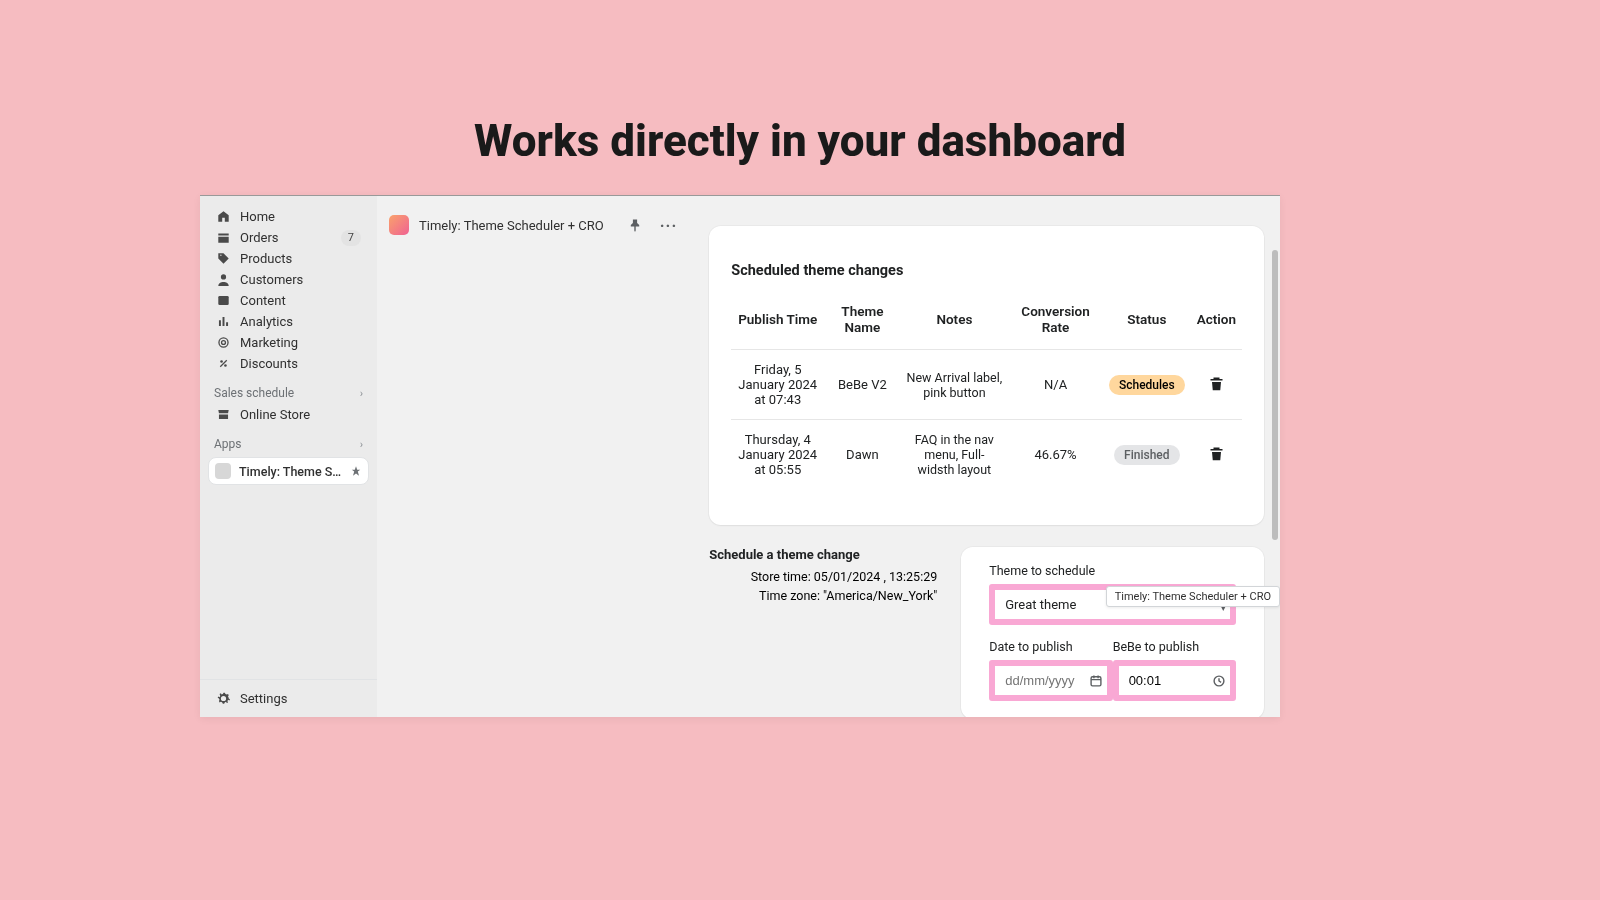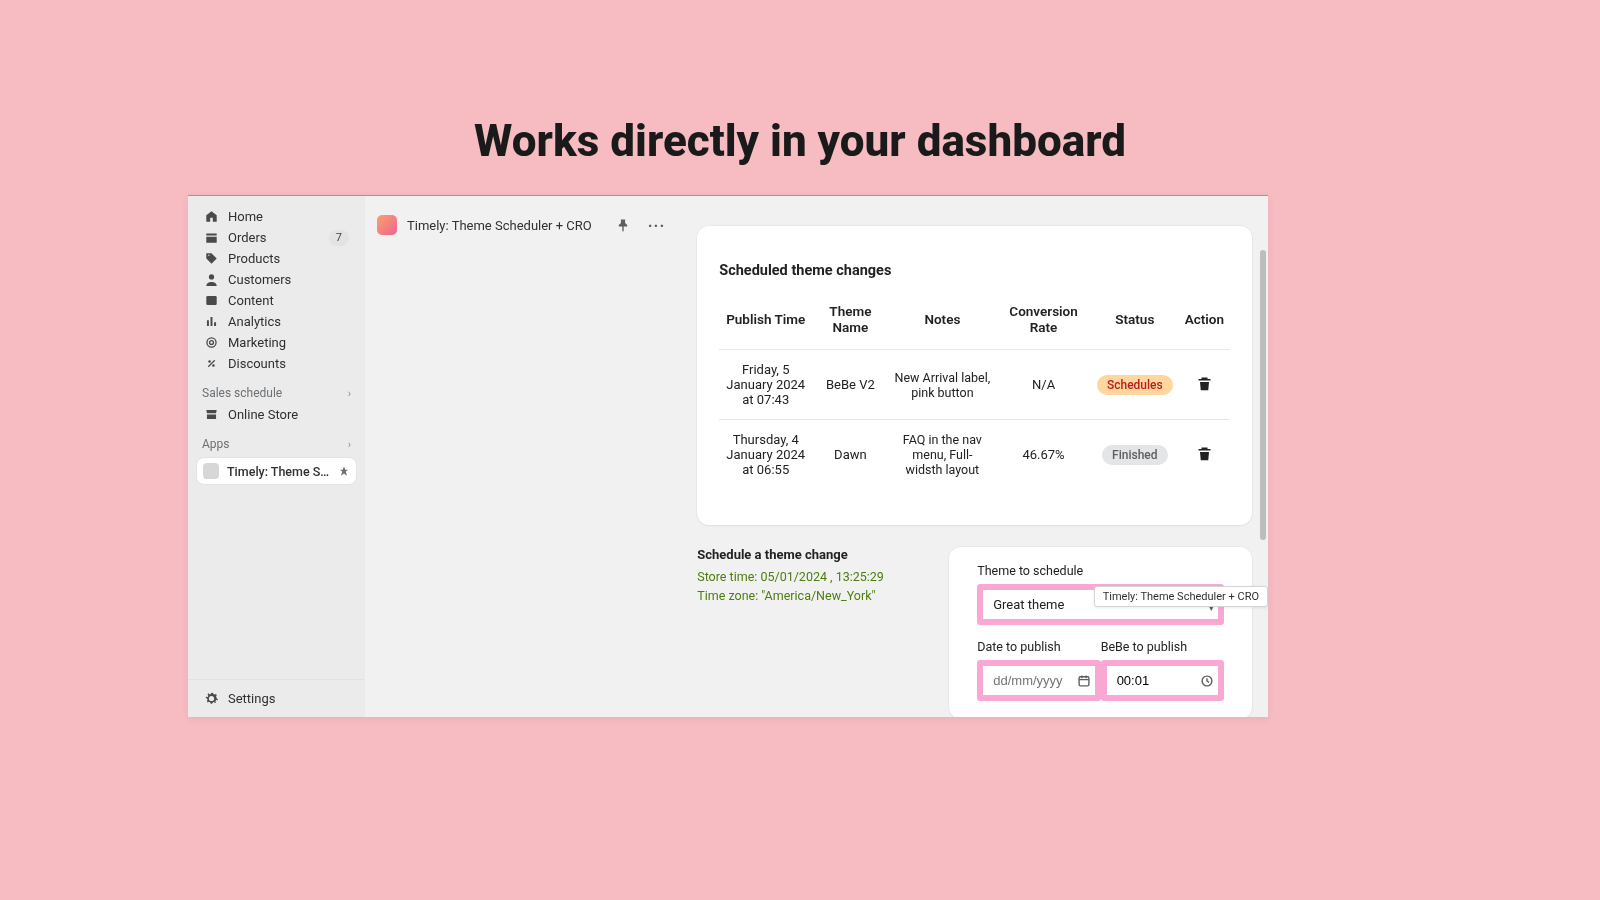--- a/index.html
+++ b/index.html
@@ -17,21 +17,21 @@
     left: 0;
     width: 100%;
     text-align: center;
     font-size: 44px;
     font-weight: 800;
     color: #1a1a1a;
   }
   .app-window {
     position: absolute;
     top: 195px;
-    left: 188px;
+    left: 200px;
     width: 1080px;
     height: 522px;
     background: #f1f1f1;
     border-top: 1px solid #999;
     display: flex;
     box-shadow: 0 2px 8px rgba(0,0,0,0.06);
     overflow: hidden;
   }
   
   .sidebar {
@@ -126,32 +126,32 @@
     max-width: 686px;
   }
   .card-inner { padding: 36px 22px; }
   .card-title { font-size:14.5px; font-weight:700; margin-bottom:14px; color:#202223;}
   table { width:100%; border-collapse:collapse; font-size:13px; color:#202223;}
   thead th { font-weight:600; padding:10px 6px 14px; text-align:center; font-size:13.5px;}
   tbody td { padding:12px 6px; text-align:center; border-top:1px solid #e6e6e6; vertical-align:middle;}
   tbody td.notes { font-size:12.5px; }
   .status-pill { display:inline-block; padding:3px 10px; border-radius:10px; font-size:12px; font-weight:500;}
   .status-live { background:#aee9d1; color:#0a5f3f;}
-  .status-schedules { background:#ffd79d; color:#b91c1c;}
+  .status-schedules { background:#ffd79d; color:#000000;}
   .status-finished { background:#e4e5e7; color:#5c5f62;}
   .trash-btn { cursor:pointer; color:#202223; display:inline-flex;}
   
   .sched-row {
     display:flex; gap:24px;
     max-width:686px;
     margin: 22px auto 0 auto;
     align-items:flex-start;
   }
   .sched-left { flex:0 0 228px; font-size:13px; color:#202223;}
-  .sched-left .sub { color:#4d7c0f; font-size:12.5px; margin-top:6px; line-height:1.5;}
+  .sched-left .sub { color:#000000; font-size:12.5px; margin-top:6px; line-height:1.5;text-align:right;}
   .sched-card {
     flex:1;
     background:#fff;
     border-radius:12px;
     box-shadow: 0 1px 2px rgba(0,0,0,0.05), 0 0 0 1px rgba(0,0,0,0.03);
     padding:16px 28px 18px;
     font-size:13px; color:#202223;
   }
   .field-label { font-size:12.5px; margin-bottom:6px; display:block;}
   .input, .select, .textarea {
@@ -362,21 +362,21 @@
                   <td class="notes">New Arrival label, pink button</td>
                   <td>N/A</td>
                   <td><span class="status-pill status-schedules">Schedules</span></td>
                   <td><span class="trash-btn">
                       <svg width="15" height="15" viewBox="0 0 20 20" fill="currentColor">
                         <path d="M6 2h8v2h4v2H2V4h4zM4 8h12l-1 11H5z"></path>
                       </svg>
                     </span></td>
                 </tr>
                 <tr>
-                  <td>Thursday, 4 January 2024 at 06:55</td>
+                  <td>Thursday, 4 January 2024 at 05:55</td>
                   <td>Dawn</td>
                   <td class="notes">FAQ in the nav menu, Full-widsth layout</td>
                   <td>46.67%</td>
                   <td><span class="status-pill status-finished">Finished</span></td>
                   <td><span class="trash-btn">
                       <svg width="15" height="15" viewBox="0 0 20 20" fill="currentColor">
                         <path d="M6 2h8v2h4v2H2V4h4zM4 8h12l-1 11H5z"></path>
                       </svg>
                     </span></td>
                 </tr>

